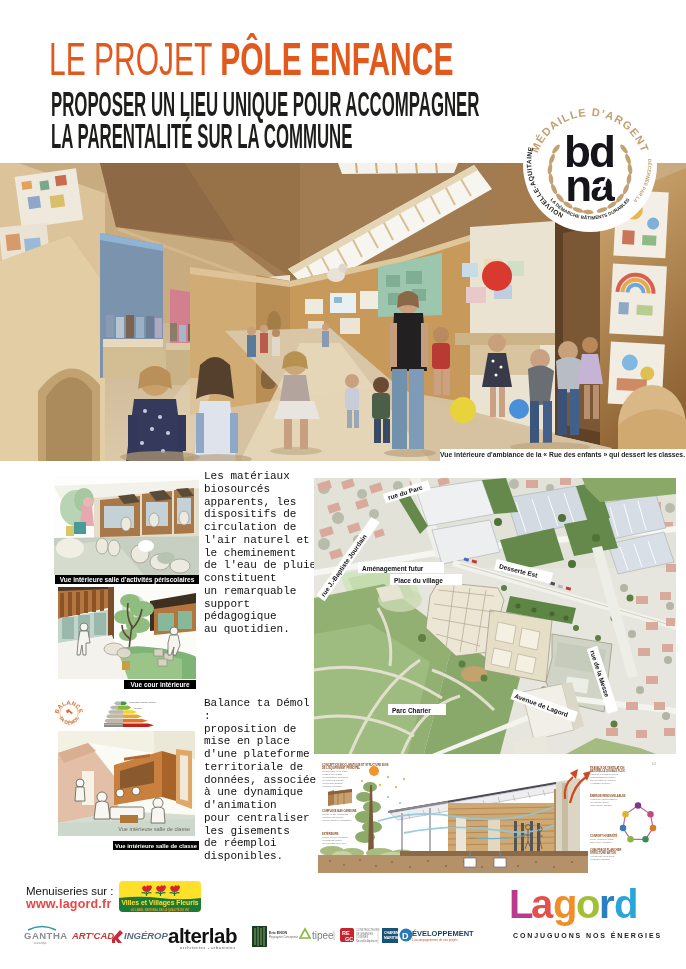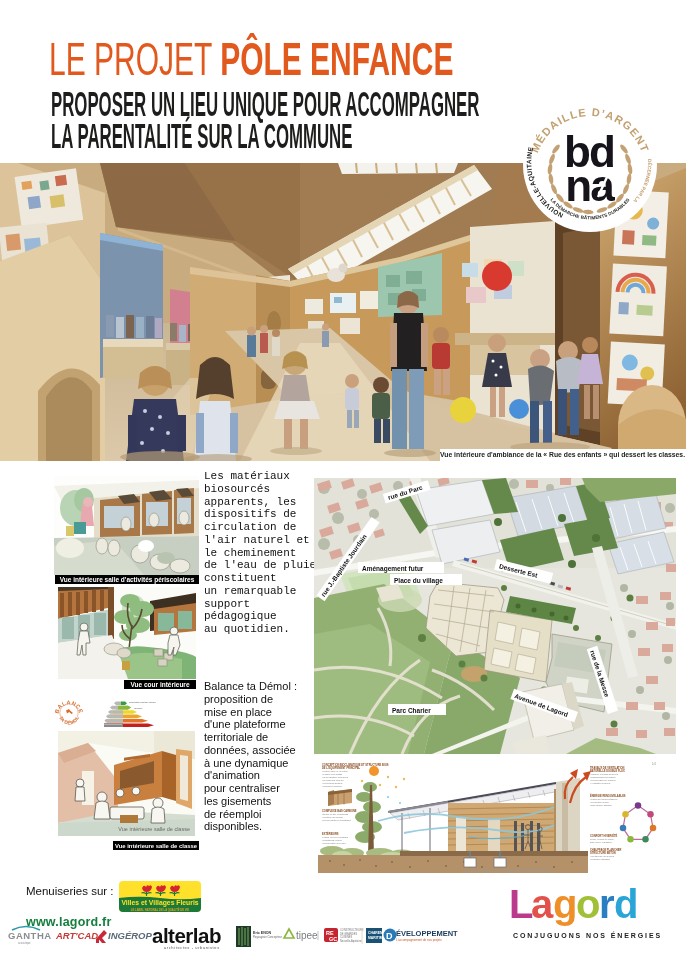--- a/index.html
+++ b/index.html
@@ -12,21 +12,21 @@
   #title b{font-weight:700;}
   .sub{left:51px;color:#1d1d1b;font-size:35px;font-weight:700;
        transform:scaleX(.48);transform-origin:0 0;white-space:nowrap;}
   .txtcol{width:118px;font-size:11px;line-height:12.75px;color:#111;}
   .capbar{background:#000;color:#fff;font-weight:700;font-size:6.5px;
           display:flex;align-items:center;justify-content:center;white-space:nowrap;}
   #photocap{left:440px;top:449px;width:246px;height:12px;background:#fff;
             font-size:6.8px;font-weight:700;color:#222;text-align:right;
             padding:2px 32px 0 0;box-sizing:border-box;white-space:nowrap;}
   #infos1{left:26px;top:885px;font-size:11.5px;color:#111;}
-  #infos2{left:26px;top:897px;font-size:12.5px;font-weight:700;color:#15803d;letter-spacing:.2px;margin-top:18px;}
+  #infos2{left:26px;top:897px;font-size:12.5px;font-weight:700;color:#ef4444;letter-spacing:.2px;}
   #conj{left:513px;top:932px;font-size:7px;font-weight:700;color:#222;letter-spacing:1.9px;white-space:nowrap;}
 </style>
 </head>
 <body>
 <div id="page">
 
   <div class="abs" id="title">LE PROJET <b>PÔLE ENFANCE</b></div>
   <div class="abs sub" style="top:84px;">PROPOSER UN LIEU UNIQUE POUR ACCOMPAGNER</div>
   <div class="abs sub" style="top:116px;">LA PARENTALITÉ SUR LA COMMUNE</div>
 
@@ -545,21 +545,21 @@
       <circle cx="22" cy="52" r="4"></circle>
           <path d="M18,56 l8,0 l1,14 l-10,0 Z"></path>
     </g>
     <rect x="62" y="84" width="18" height="8" fill="#b07838"></rect>
     <text x="132" y="100" font-size="5.5" fill="#6a6a60" text-anchor="end" font-family="Liberation Sans,sans-serif">Vue intérieure salle de classe</text>
   </svg>
   </div>
   <div class="abs capbar" style="left:113px;top:841px;width:86px;height:9px;font-size:5.9px;">Vue intérieure salle de classe</div>
 
   <div class="abs txtcol" style="left:204px;top:470px;font-family:Liberation Mono, monospace;">Les matériaux<br>biosourcés<br>apparents, les<br>dispositifs de<br>circulation de<br>l'air naturel et<br>le cheminement<br>de l'eau de pluie<br>constituent<br>un remarquable<br>support pédagogique<br>au quotidien.</div>
-  <div class="abs txtcol" style="left:204px;top:680px;">Balance ta Démol :<br>proposition de<br>mise en place<br>d'une plateforme<br>territoriale de<br>données, associée<br>à une dynamique<br>d'animation<br>pour centraliser<br>les gisements<br>de réemploi<br>disponibles.</div>
+  <div class="abs txtcol" style="left:204px;top:697px;font-family:Liberation Mono, monospace;">Balance ta Démol :<br>proposition de<br>mise en place<br>d'une plateforme<br>territoriale de<br>données, associée<br>à une dynamique<br>d'animation<br>pour centraliser<br>les gisements<br>de réemploi<br>disponibles.</div>
 
   <div class="abs" id="map" style="left:314px;top:478px;width:362px;height:276px;">
   <svg width="362" height="276" viewBox="0 0 362 276">
     <rect width="362" height="276" fill="#e6e6de"></rect>
 
     <rect x="0" y="0" width="362" height="90" fill="#e2e2d8"></rect>
     <g fill="#b8bcaa">
       <circle cx="10" cy="10" r="6"></circle>
           <circle cx="48" cy="16" r="5"></circle>
           <circle cx="84" cy="8" r="5"></circle>
@@ -997,21 +997,21 @@
           </g>
       <g transform="translate(50,3)">
             <path d="M1,4 q2,-4 4,-1 q1,-3 3,-1 q2,-2 3,1 q-1,5 -5.5,5 q-3.5,0 -4.5,-4Z" fill="#d42430"></path>
             <path d="M5.5,8 l0,4 M5.5,10 q-3,-2 -5,-1 M5.5,10 q3,-2 5,-1" stroke="#1c7a38" stroke-width="1.1" fill="none"></path>
           </g>
     </g>
     <text x="41" y="24" font-family="Liberation Sans,sans-serif" font-size="6.8" font-weight="700" fill="#ffe02b" text-anchor="middle">Villes et Villages Fleuris</text>
     <text x="41" y="29.5" font-family="Liberation Sans,sans-serif" font-size="2.7" font-weight="700" fill="#e8a02b" text-anchor="middle">LE LABEL NATIONAL DE LA QUALITÉ DE VIE</text>
   </svg>
   </div>
-  <div class="abs" id="logos" style="left:4px;top:922px;width:482px;height:30px;">
+  <div class="abs" id="logos" style="left:20px;top:922px;width:482px;height:30px;">
   <svg width="482" height="30" viewBox="0 0 482 30" font-family="Liberation Sans,sans-serif">
 
     <path d="M8,8 q14,-7 28,0" fill="none" stroke="#2a9aa8" stroke-width="1.6"></path>
     <text x="4" y="17" font-size="9.5" font-weight="700" fill="#8a8d92" letter-spacing=".5">GANTHA</text>
     <text x="14" y="21.5" font-size="2.6" fill="#8a8d92">acoustique</text>
 
     <text x="52" y="17" font-size="9.5" font-weight="700" fill="#c83a3a" font-style="italic">ART'CAD</text>
 
     <path d="M92,17 l8,-9 l3,3 l-5,5 l4,5 l-4,0 l-3,-3.5 l0,3.5 l-3,0 Z" fill="#c82a3a"></path>
     <text x="104" y="17" font-size="9.5" font-weight="700" font-style="italic" fill="#5a6a7a">INGÉROP</text>

